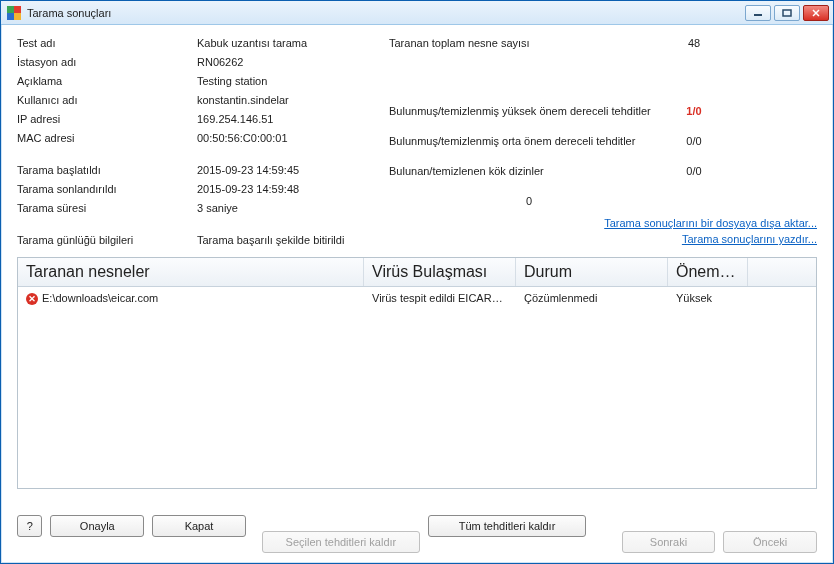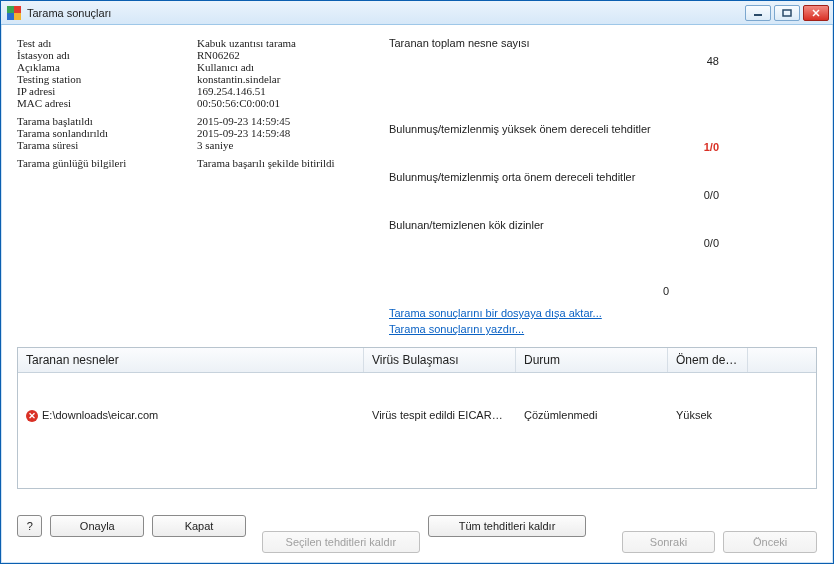--- a/index.html
+++ b/index.html
@@ -61,39 +61,38 @@
     flex-direction:column;
   }
   .info-grid {
     display:flex;
     gap: 12px;
     margin-bottom: 10px;
   }
   .col-left {
     display:grid;
     grid-template-columns: 180px 180px;
-    row-gap: 0;
+    row-gap: 7px;
     align-content:start;
-    font-family:Liberation Serif, serif;
   }
   .col-right-wrap {
     flex:1;
     position:relative;
   }
   .col-right {
     display:grid;
     grid-template-columns: 280px 50px;
     row-gap: 18px;
     align-content:start;
     align-items:start;
   }
-  .col-right .val { text-align:right;margin-top:18px; }
+  .col-right .val { text-align:center; }
   .red { color:#d93025; font-weight:bold; }
   .links {
-    text-align: left;
+    text-align: right;
     margin-top: 8px;
   }
   .links a {
     color:#0b62c4;
     text-decoration: underline;
     display:block;
     line-height: 16px;
   }
   .gap-row { height: 6px; grid-column: 1 / span 2; }
   .table-wrap {
@@ -106,33 +105,33 @@
     overflow:hidden;
   }
   .thead {
     display:flex;
     background:linear-gradient(#fbfcfe,#ecf1f6);
     border-bottom:1px solid #c7d2dc;
   }
   .th {
     padding: 5px 8px;
     border-right:1px solid #d6dee6;
-    font-size:12px;
+    font-size:16px;
     color:#222;
     white-space:nowrap;
     overflow:hidden;
     text-overflow:ellipsis;
   }
   .c1 { width: 346px; }
   .c2 { width: 152px; }
   .c3 { width: 152px; }
   .c4 { width: 80px; }
   .c5 { flex:1; border-right:none; }
   .tbody { flex:1; background:#fff; }
-  .trow { display:flex; padding: 3px 0; margin-top: 31px; }
+  .trow { display:flex; padding: 3px 0; }
   .td {
     padding: 2px 8px;
     font-size:11px;
     white-space:nowrap;
     overflow:hidden;
     text-overflow:ellipsis;
   }
   .row-icon {
     width:12px; height:12px;
     border-radius:50%;
@@ -209,22 +208,22 @@
   </div>
 
   <div class="content">
     <div class="info-grid">
       <div class="col-left">
         <div>Test adı</div>
         <div>Kabuk uzantısı tarama</div>
         <div>İstasyon adı</div>
         <div>RN06262</div>
         <div>Açıklama</div>
+        <div>Testing station</div>
         <div>Kullanıcı adı</div>
-        <div>Testing station</div>
         <div>konstantin.sindelar</div>
         <div>IP adresi</div>
         <div>169.254.146.51</div>
         <div>MAC adresi</div>
         <div>00:50:56:C0:00:01</div>
         <div class="gap-row"></div>
         <div>Tarama başlatıldı</div>
         <div>2015-09-23 14:59:45</div>
         <div>Tarama sonlandırıldı</div>
         <div>2015-09-23 14:59:48</div>

